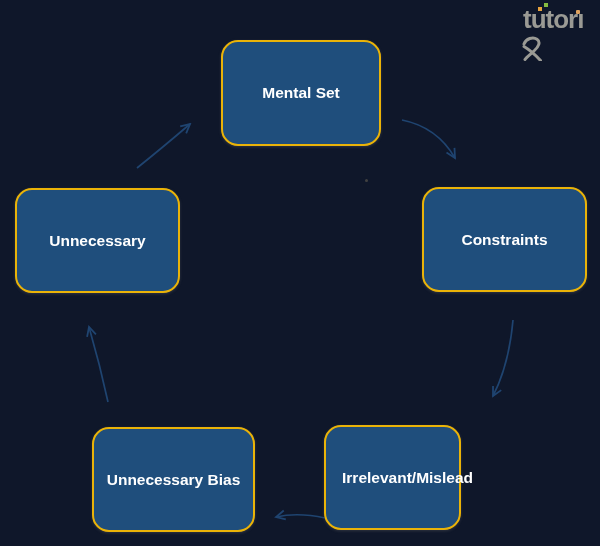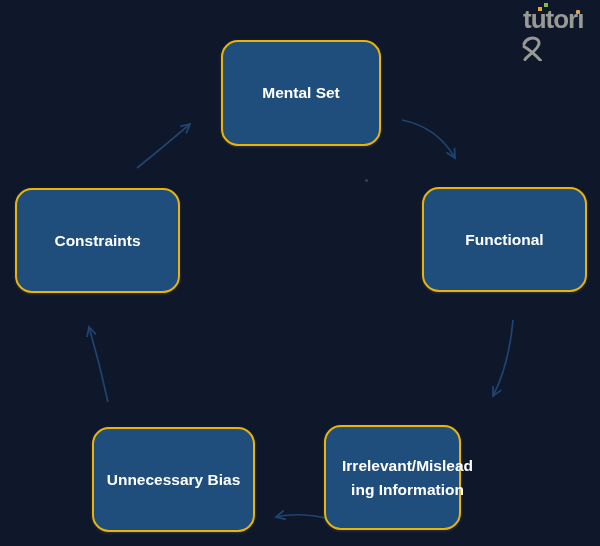--- a/index.html
+++ b/index.html
@@ -73,39 +73,38 @@
 
   <div class="node" id="node-mental-set">
     <div class="node-label">
       <span class="node-line">Mental Set</span>
       <span class="node-line"></span>
     </div>
   </div>
 
   <div class="node" id="node-unnecessary-constraints">
     <div class="node-label">
-      <span class="node-line">Functional</span>
+      <span class="node-line">Constraints</span>
     </div>
   </div>
 
   <div class="node" id="node-irrelevant-misleading">
     <div class="node-label">
       <span class="node-line">Irrelevant/Mislead</span>
-      <span class="node-line">ing Information</span>
     </div>
   </div>
 
   <div class="node" id="node-confirmation-bias">
     <div class="node-label">
       <span class="node-line">Unnecessary Bias</span>
       <span class="node-line"></span>
     </div>
   </div>
 
   <div class="node" id="node-functional-fixedness">
     <div class="node-label">
-      <span class="node-line">Constraints</span>
+      <span class="node-line">Unnecessary</span>
     </div>
   </div>
 
   <div class="stray-dot"></div>
 
 </div>
 
 </body></html>

